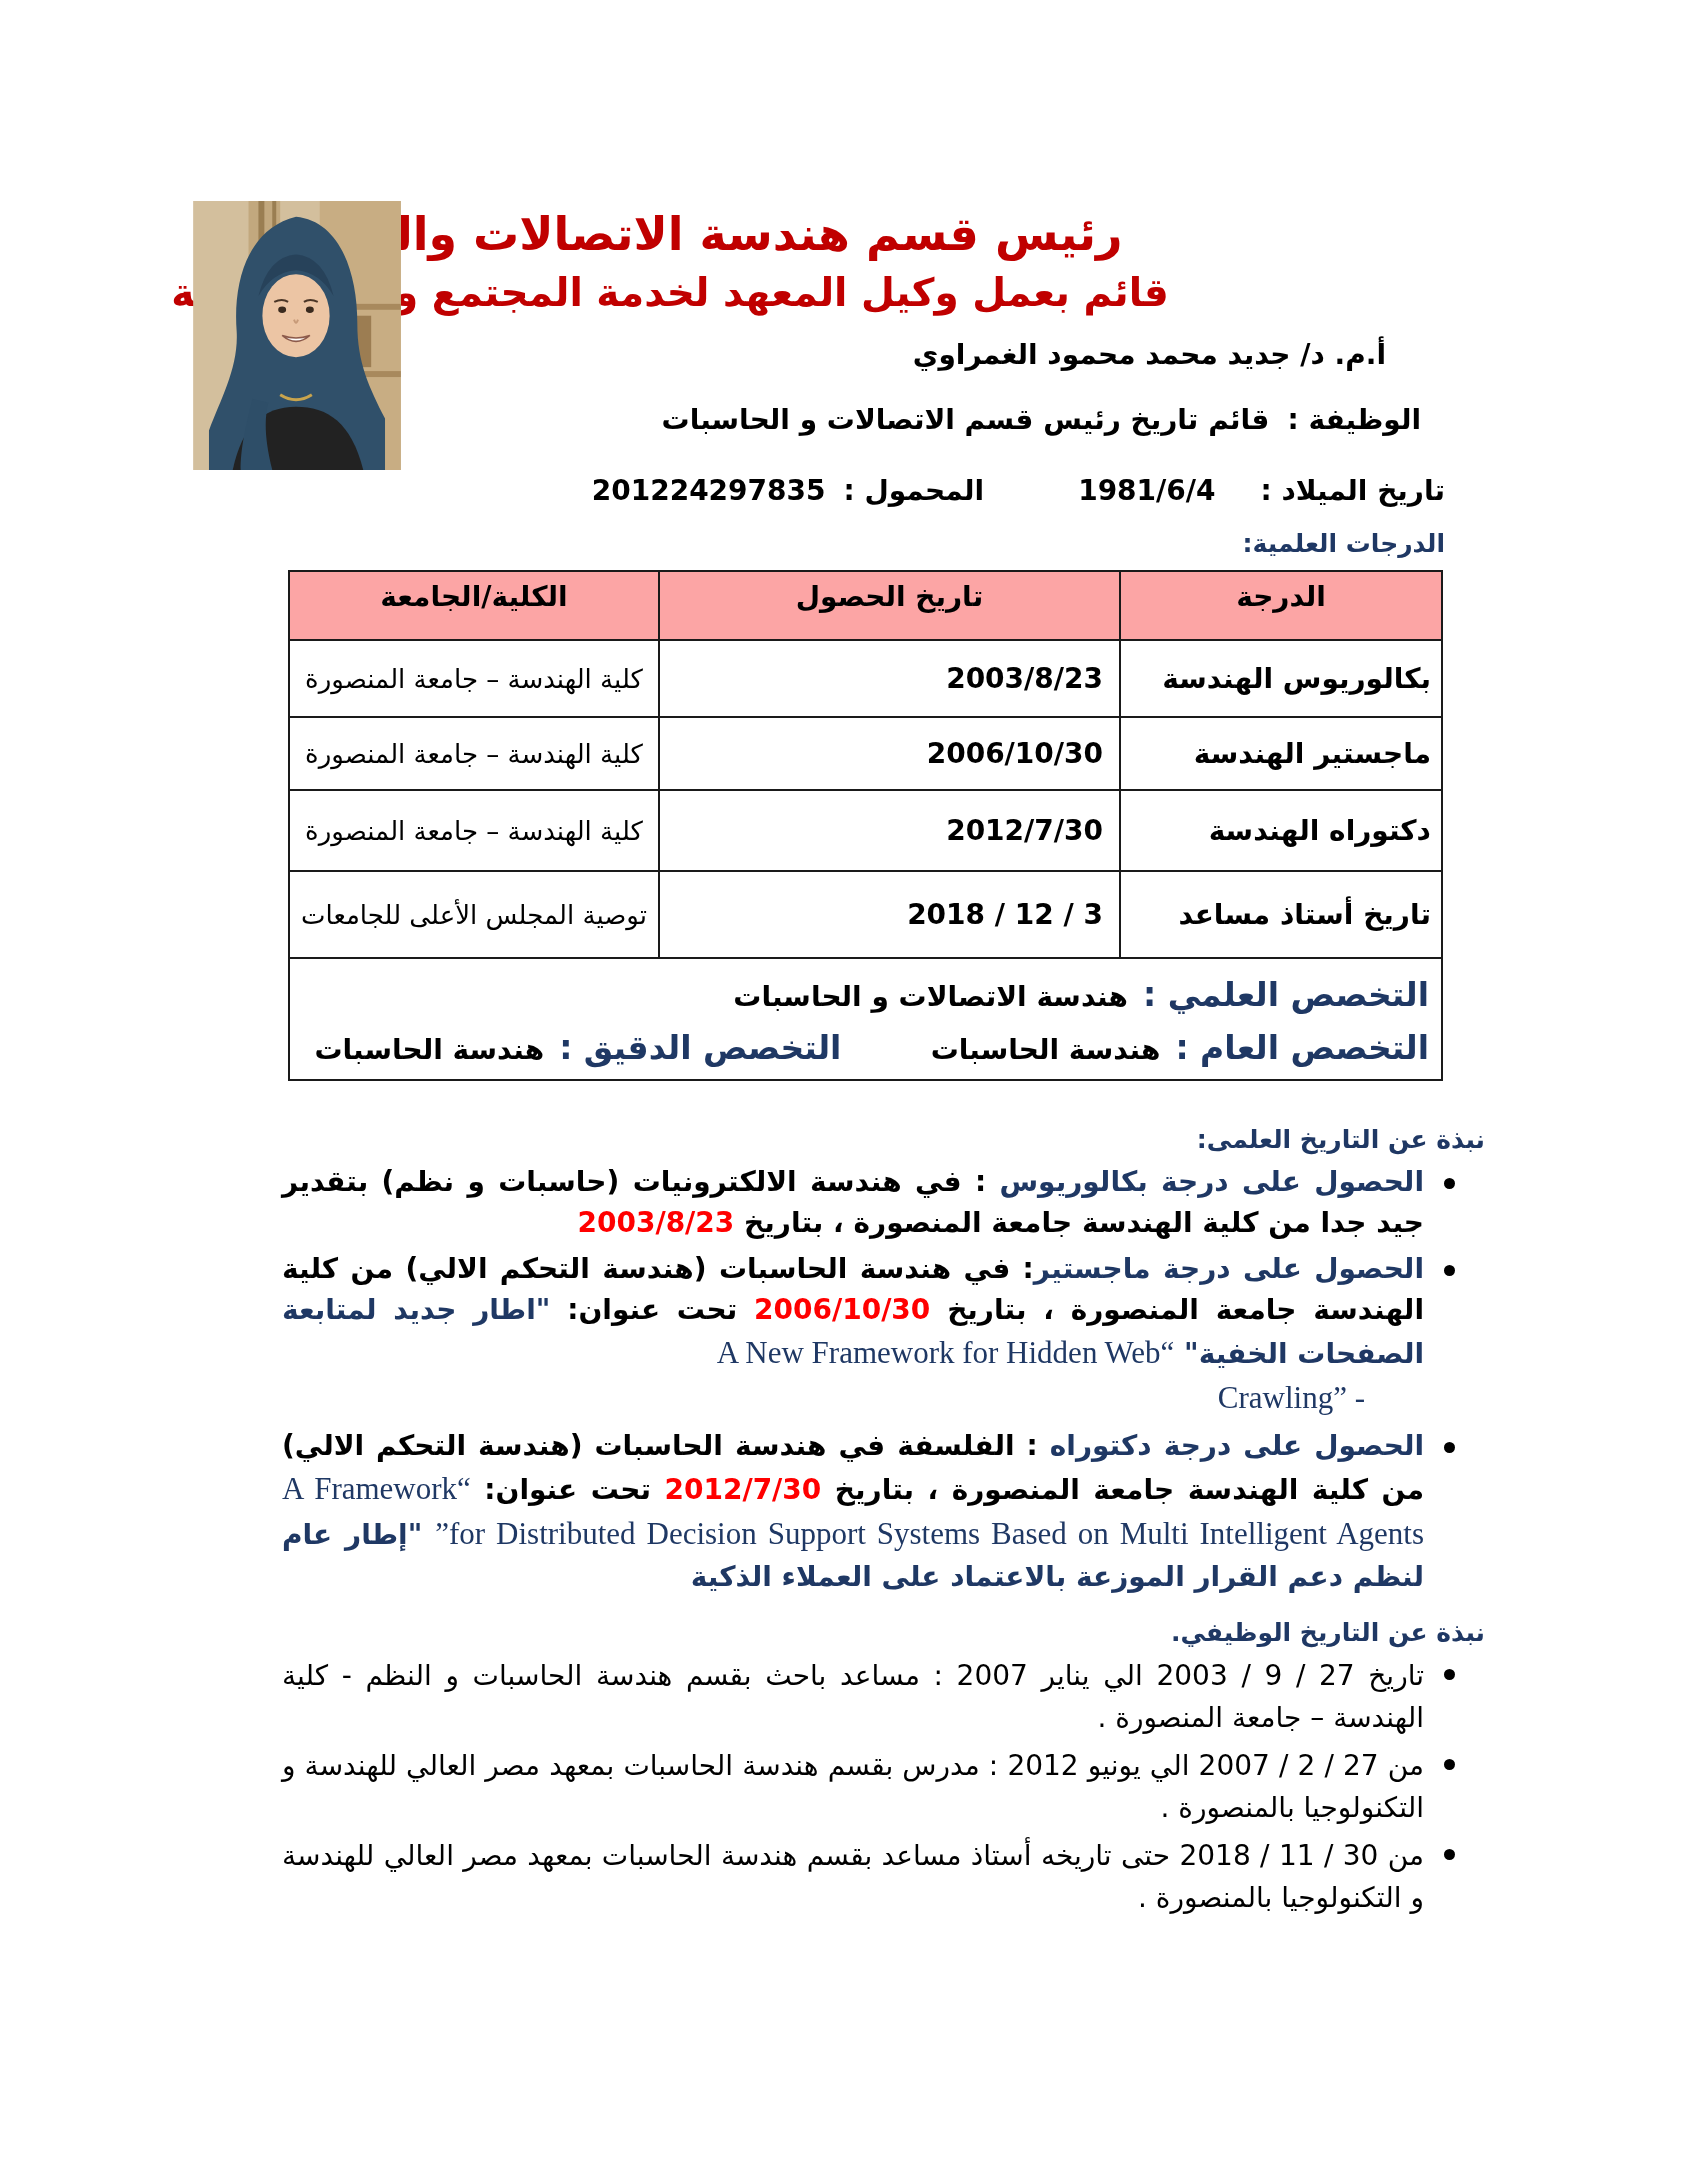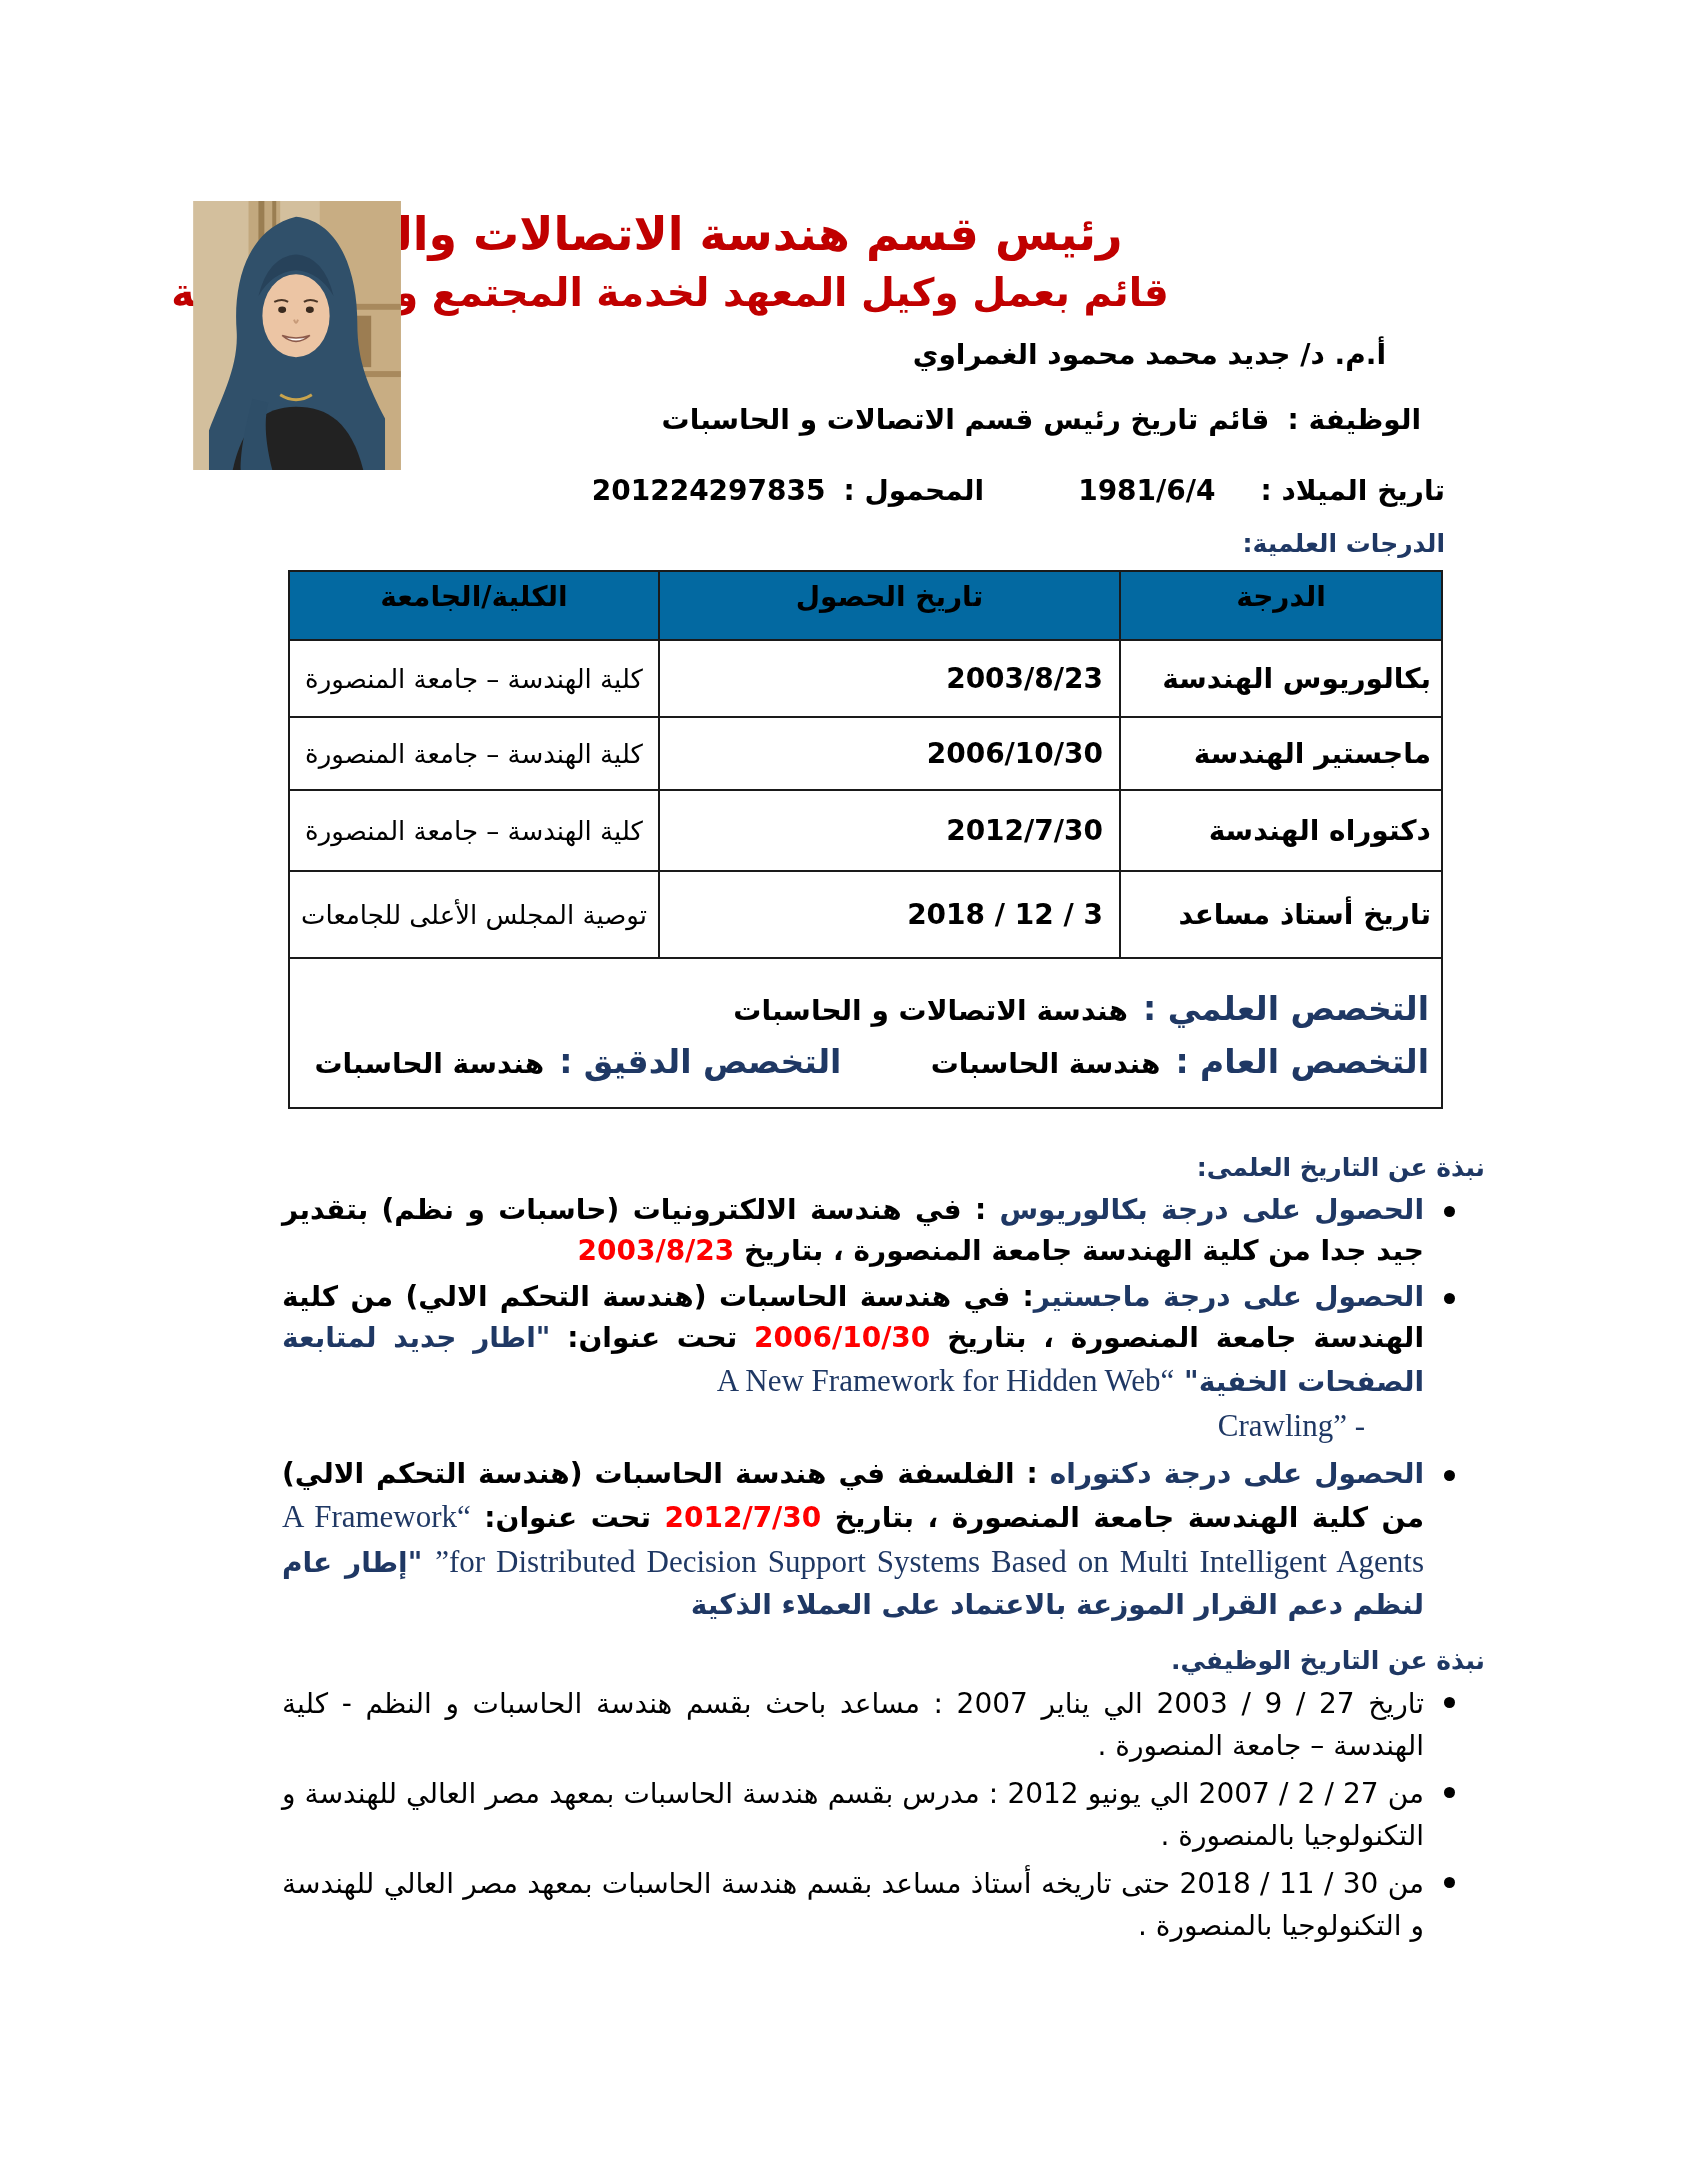--- a/index.html
+++ b/index.html
@@ -28,29 +28,29 @@
   .h-deg { margin-top:22px; margin-right:238px; }
   .h-sci { margin-top:44px; margin-right:198px;padding-left:44px; }
   .h-emp { margin-top:20px; margin-right:198px; }
   
   table.deg { margin-top:12px; margin-right:240px; width:1153px; border-collapse:collapse; table-layout:fixed; }
   table.deg col.c-deg  { width:322px; }
   table.deg col.c-date { width:461px; }
   table.deg col.c-col  { width:370px; }
   table.deg th, table.deg td { border:2px solid #1a1a1a; }
   table.deg th {
-    background:#0369a1; font-size:28px; font-weight:bold; height:69px;
+    background:#fca5a5; font-size:28px; font-weight:bold; height:69px;
     text-align:center; vertical-align:top; padding-top:8px;
   }
   table.deg td { vertical-align:middle; }
   tr.r1 { height:77px; } tr.r2 { height:73px; } tr.r3 { height:81px; } tr.r4 { height:87px; }
   td.deg-c  { font-size:28px; font-weight:bold; text-align:right; padding-right:10px; }
   td.date-c { font-size:28px; font-weight:bold; text-align:right; padding-right:16px; }
   td.col-c  { font-size:26px; text-align:center; }
-  tr.spec-row { height:150px;border-radius:7px; }
+  tr.spec-row { height:122px;border-radius:7px; }
   td.spec { padding:14px 12px 10px 10px; vertical-align:top; }
   .spec-line { text-align:right; }
   .spec-line + .spec-line { margin-top:14px; }
   .spec-lbl { font-size:33px; font-weight:bold; color:#1F3864; }
   .spec-val { font-size:28px; font-weight:bold; margin-right:10px; }
   .spec-gap { display:inline-block; width:79px; }
   
   .blist { margin-top:8px; margin-right:228px; margin-left:282px; }
   .bullet { display:flex; align-items:flex-start; margin-bottom:6px; }
   .dot { flex:none; width:11px; height:11px; background:#000; border-radius:50%; margin-top:16px; margin-left:20px; }

